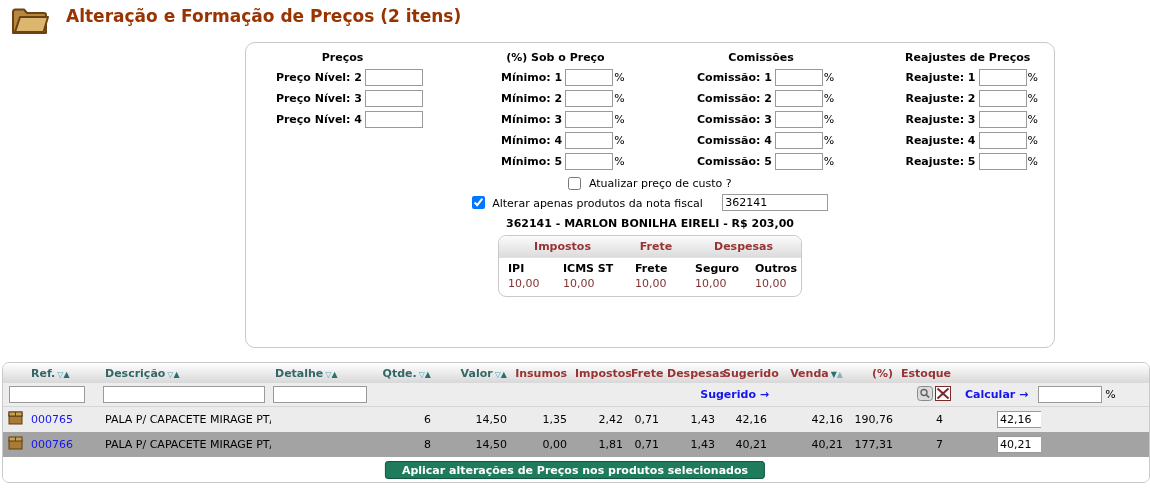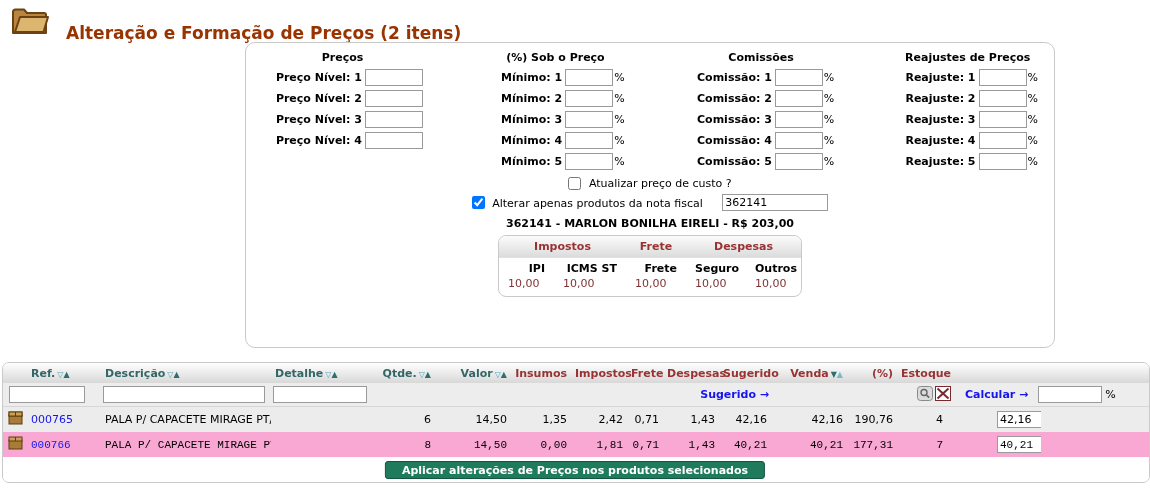--- a/index.html
+++ b/index.html
@@ -1,21 +1,21 @@
 <!DOCTYPE html>
 <html><head>
 <meta charset="utf-8">
 <style>
   html,body{margin:0;padding:0;background:#fff;}
   body{font-family:"DejaVu Sans","Liberation Sans",sans-serif;font-size:11px;color:#000;}
   #app{position:relative;width:1150px;height:493px;background:#fff;overflow:hidden;}
 
   
   .folder-ico{position:absolute;left:10px;top:4px;}
-  .page-title{position:absolute;left:66px;top:23px;font-size:17px;font-weight:bold;color:#993300;white-space:nowrap;}
+  .page-title{position:absolute;left:66px;top:6px;font-size:17px;font-weight:bold;color:#993300;white-space:nowrap;}
 
   
   .panel{position:absolute;left:245px;top:42px;width:810px;height:306px;border:1px solid #c9c9c9;
          border-radius:10px;box-sizing:border-box;padding:8px 16px 0 16px;background:#fff;}
   .groups{display:flex;justify-content:space-between;}
   .group .g-head{text-align:center;font-weight:bold;margin-bottom:3px;white-space:nowrap;}
   .g-row{display:flex;align-items:center;height:21px;white-space:nowrap;}
   .g-row .g-lbl{font-weight:bold;text-align:right;margin-right:3px;}
   .g1 .g-lbl{width:100px;} .g2 .g-lbl{width:76px;} .g3 .g-lbl{width:84px;text-align:right;} .g4 .g-lbl{width:78px;}
   .inp{border:1px solid #9a9a9a;height:15px;background:#fff;font-family:inherit;font-size:11px;padding:0 2px;box-sizing:content-box;}
@@ -24,36 +24,36 @@
   .c-row{text-align:center;margin-top:4px;white-space:nowrap;}
   .c-row label{vertical-align:middle;}
   .c-row input[type=checkbox]{vertical-align:middle;margin:0 4px 0 0;}
   .invoice-line{text-align:center;font-weight:bold;margin-top:6px;}
 
   
   .mini-wrap{width:302px;margin:5px auto 0;border:1px solid #c9c9c9;border-radius:8px;overflow:hidden;background:#fff;}
   .mini{width:100%;border-collapse:collapse;table-layout:fixed;font-size:11px;}
   .mini tr.mgrp th{background:linear-gradient(#fbfbfb,#dcdcdc);color:#993333;font-weight:bold;height:19px;
                    border-bottom:1px solid #e2e2e2;text-align:center;}
-  .mini tr.mhead th{color:#000;font-weight:bold;text-align:right;padding:3px 9px 0;height:15px;}
+  .mini tr.mhead th{color:#000;font-weight:bold;text-align:left;padding:3px 9px 0;height:15px;}
   .mini tr.mval td{color:#803333;text-align:left;padding:1px 9px 6px;}
 
   
   .tbl-wrap{position:absolute;left:2px;top:362px;width:1146px;border:1px solid #c9c9c9;border-radius:7px;
             overflow:hidden;background:#fff;}
   .tbl{width:100%;border-collapse:collapse;table-layout:fixed;font-size:11px;}
   .tbl thead tr.cols th{background:linear-gradient(#fefefe,#d8d8d8);height:20px;font-weight:bold;
        padding:0 4px;white-space:nowrap;overflow:visible;font-size:11px;}
   .th-teal{color:#336666;} .th-maroon{color:#993333;}
   .ta-l{text-align:left;} .ta-r{text-align:right;} .ta-c{text-align:center;}
   .arr-d{color:#55a7bc;font-size:8px;margin-left:2px;} .arr-u{color:#2f6e6e;font-size:8px;}
   .arr-da{color:#2f6e6e;font-size:8px;margin-left:2px;} .arr-ua{color:#7db8c6;font-size:8px;}
   .tbl thead tr.filters td{background:#ededed;height:21px;padding:1px 2px;border-bottom:1px solid #d6d6d6;white-space:nowrap;}
   .tbl tbody td{height:23px;padding:1px 4px;white-space:nowrap;overflow:hidden;}
-  tr.r0{background:#ececec;} tr.r1{background:#f9a8d4;font-family:Liberation Mono, monospace;}
+  tr.r0{background:#ececec;} tr.r1{background:#a3a3a3;}
   .lnk{color:#1515ee;font-weight:bold;text-decoration:none;cursor:pointer;}
   .reflnk{color:#1515ee;text-decoration:none;cursor:pointer;}
   .icon-btn{display:inline-block;vertical-align:middle;cursor:pointer;margin-left:2px;}
   .spacer td{height:4px;background:#fff;padding:0;}
   .cell-input{padding-left:44px !important;}
 
   
   .apply-btn{position:absolute;left:50%;top:461px;transform:translateX(-50%);
      background:#1e7b5b;color:#fff;font-weight:bold;font-size:11px;font-family:inherit;
      border:1px solid #14543e;border-radius:3px;padding:2px 16px;height:18px;line-height:13px;cursor:pointer;white-space:nowrap;}
@@ -69,24 +69,20 @@
       <path d="M5 28 L10 13 L38 13 L33.5 28 Z" fill="#dcb66e" stroke="#6b4313" stroke-width="2" stroke-linejoin="round"></path>
     </svg>
   </span>
   <div class="page-title">Alteração e Formação de Preços (2 itens)</div>
 
   <div class="panel">
     <div class="groups">
 
       <div class="group g1">
         <div class="g-head">Preços</div>
-        <div class="g-row">
-            <span class="g-lbl">Preço Nível: 1</span>
-            <input class="inp w52" style="">
-          </div>
         <div class="g-row">
             <span class="g-lbl">Preço Nível: 2</span>
             <input class="inp w52" style="">
           </div>
         <div class="g-row">
             <span class="g-lbl">Preço Nível: 3</span>
             <input class="inp w52" style="">
           </div>
         <div class="g-row">
             <span class="g-lbl">Preço Nível: 4</span>

